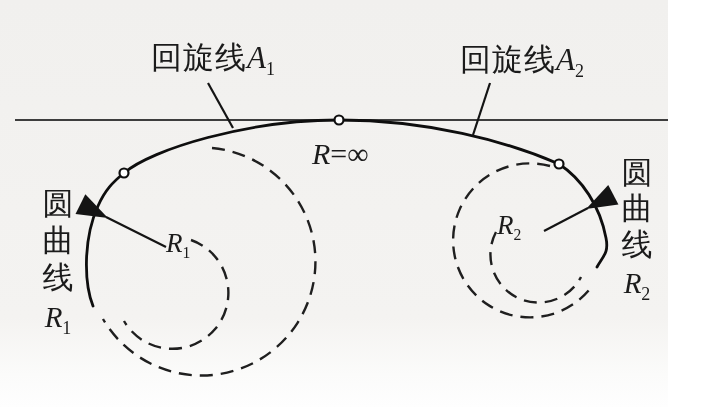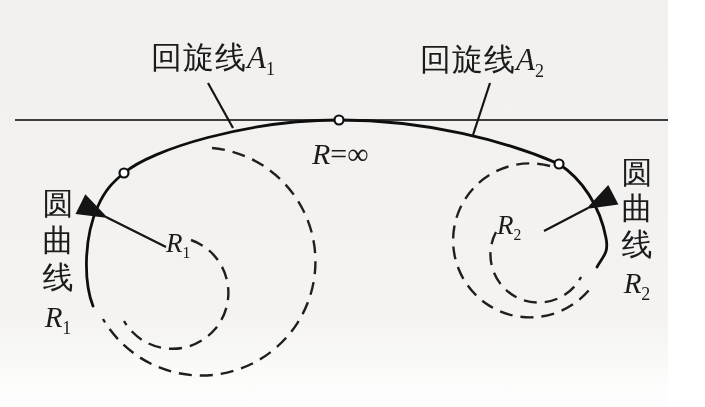--- a/index.html
+++ b/index.html
@@ -66,21 +66,21 @@
 
     <circle cx="124" cy="173" r="4.5" fill="#ffffff" stroke="#0e0e0e" stroke-width="2.2"></circle>
     <circle cx="339" cy="120" r="4.5" fill="#ffffff" stroke="#0e0e0e" stroke-width="2.2"></circle>
     <circle cx="559" cy="164" r="4.5" fill="#ffffff" stroke="#0e0e0e" stroke-width="2.2"></circle>
   </svg>
 
   <div class="lbl top-label" style="left:151px;top:42px;">
     <span class="cjk">回旋线</span><span class="math">A</span><sub>1</sub>
   </div>
 
-  <div class="lbl top-label" style="left:420px;top:44px;">
+  <div class="lbl top-label" style="left:460px;top:44px;">
     <span class="cjk">回旋线</span><span class="math">A</span><sub>2</sub>
   </div>
 
   <div class="lbl rinf" style="left:312px;top:139px;">
     <span class="math">R</span><span>=</span><span>∞</span>
   </div>
 
   <div class="lbl callout" style="left:166px;top:230px;">
     <span class="math">R</span><sub>1</sub>
   </div>

